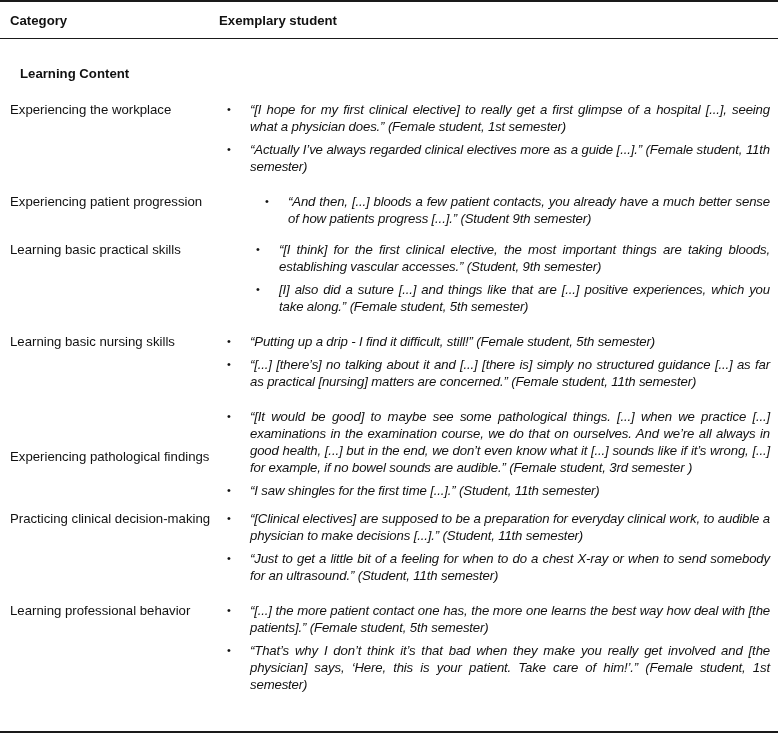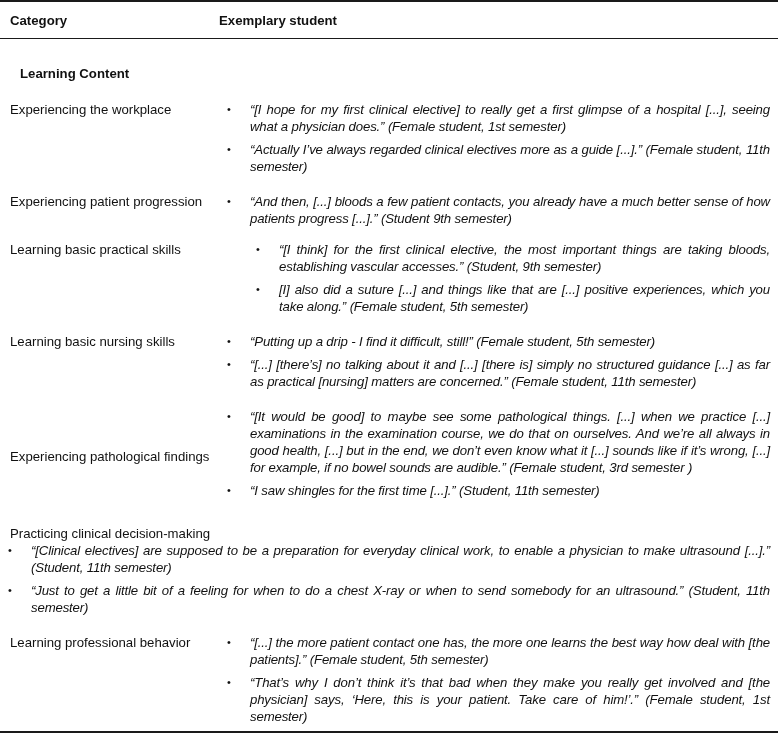--- a/index.html
+++ b/index.html
@@ -56,21 +56,21 @@
           <div class="quote">
             <span class="bullet">•</span>
             <span class="qtext">“[I hope for my first clinical elective] to really get a first glimpse of a hospital [...], seeing what a physician does.” (Female student, 1st semester)</span>
           </div>
           <div class="quote">
             <span class="bullet">•</span>
             <span class="qtext">“Actually I’ve always regarded clinical electives more as a guide [...].”  (Female student, 11th semester)</span>
           </div>
         </div>
       </div>
-      <div class="row" style="margin-top: 12px;">
+      <div class="row" style="margin-top: 12px; gap: 38px;">
         <div class="col-cat">Experiencing patient progression</div>
         <div class="quotes">
           <div class="quote">
             <span class="bullet">•</span>
             <span class="qtext">“And then, [...] bloods a few patient contacts, you already have a much better sense of how patients progress [...].” (Student 9th semester)</span>
           </div>
         </div>
       </div>
       <div class="row" style="margin-top: 8px; gap: 29px;">
         <div class="col-cat">Learning basic practical skills</div>
@@ -104,26 +104,26 @@
           <div class="quote">
             <span class="bullet">•</span>
             <span class="qtext">“[It would be good] to maybe see some pathological things. [...] when we practice [...] examinations in the examination course, we do that on ourselves. And we’re all always in good health, [...] but in the end, we don’t even know what it [...] sounds like if it’s wrong, [...] for example, if no bowel sounds are audible.” (Female student, 3rd semester )</span>
           </div>
           <div class="quote">
             <span class="bullet">•</span>
             <span class="qtext">“I saw shingles for the first time [...].” (Student, 11th semester)</span>
           </div>
         </div>
       </div>
-      <div class="row" style="margin-top: 20px; flex-direction: column;">
+      <div class="row" style="margin-top: 5px;">
         <div class="col-cat">Practicing clinical decision-making</div>
         <div class="quotes">
           <div class="quote">
             <span class="bullet">•</span>
-            <span class="qtext">“[Clinical electives] are supposed to be a preparation for everyday clinical work, to enable a physician to make ultrasound [...].” (Student, 11th semester)</span>
+            <span class="qtext">“[Clinical electives] are supposed to be a preparation for everyday clinical work, to audible a physician to make decisions [...].” (Student, 11th semester)</span>
           </div>
           <div class="quote">
             <span class="bullet">•</span>
             <span class="qtext">“Just to get a little bit of a feeling for when to do a chest X-ray or when to send somebody for an ultrasound.” (Student, 11th semester)</span>
           </div>
         </div>
       </div>
       <div class="row" style="margin-top: 12px;">
         <div class="col-cat">Learning professional behavior</div>
         <div class="quotes">

